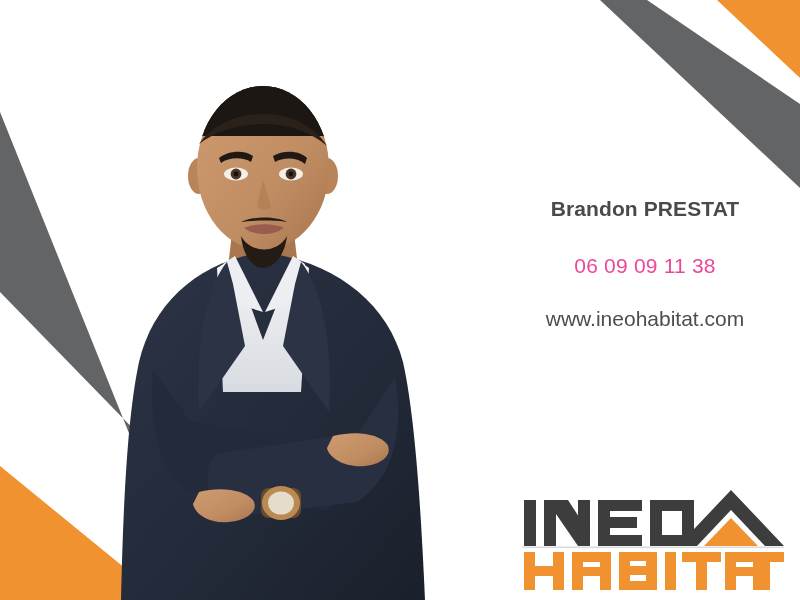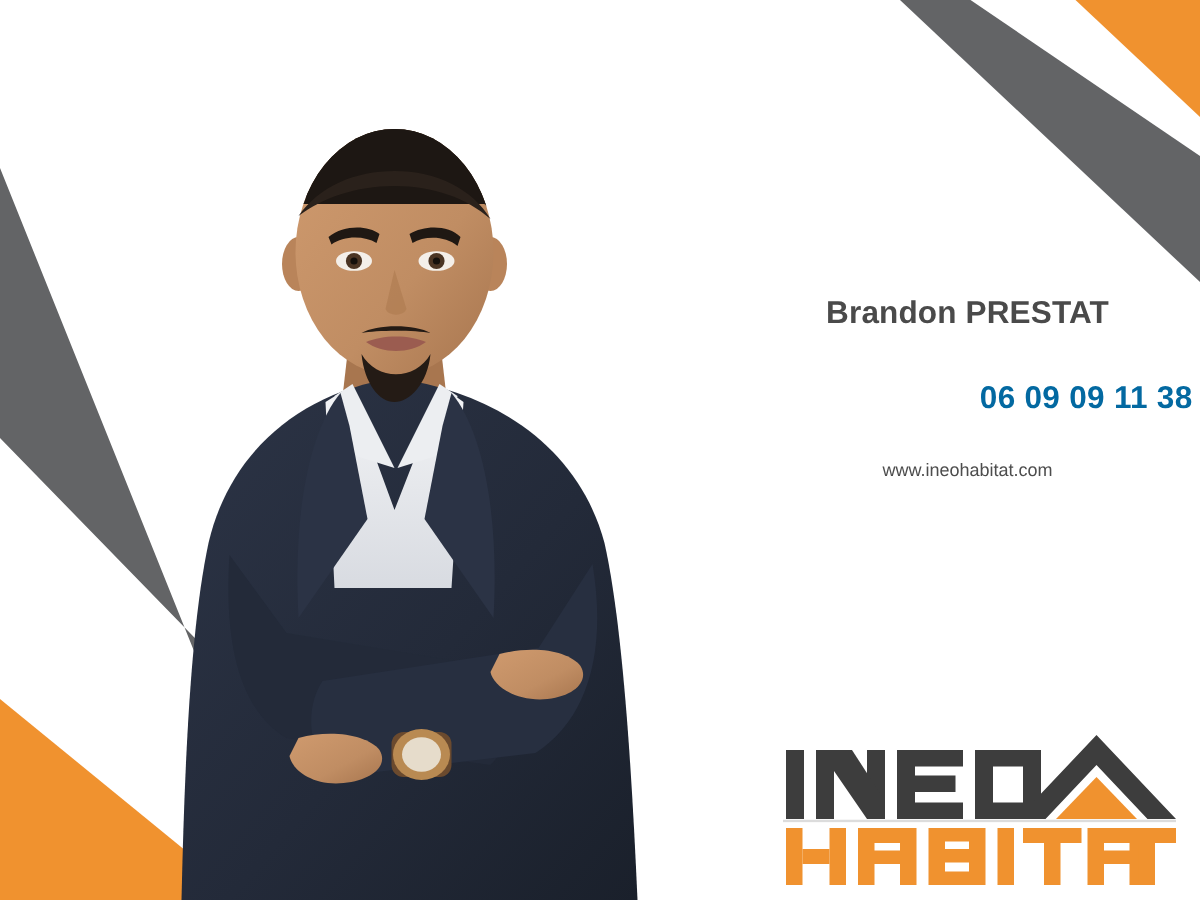--- a/index.html
+++ b/index.html
@@ -54,43 +54,42 @@
   .c-name {
     font-size: 21px;
     font-weight: bold;
     color: #4a4a4a;
     letter-spacing: 0.1px;
     line-height: 1.2;
   }
   .c-phone {
     margin-top: 32px;
     font-size: 21px;
-    font-weight: bold;
-    color: #0369a1;
+    font-weight: normal;
+    color: #ec4899;
     letter-spacing: 0.2px;
     line-height: 1.2;
-    text-align: right;
   }
   .c-email {
     margin-top: 30px;
     font-size: 18.5px;
     font-weight: normal;
     color: #4d4d4d;
     line-height: 1.25;
   }
   .c-address {
     margin-top: 28px;
     font-size: 18.5px;
     font-weight: normal;
     color: #4d4d4d;
     line-height: 1.35;
   }
   .c-web {
     margin-top: 28px;
-    font-size: 12px;
+    font-size: 21px;
     font-weight: normal;
     color: #4d4d4d;
     line-height: 1.25;
   }
   
   #logo {
     position: absolute;
     left: 522px;
     top: 488px;
     width: 262px;

